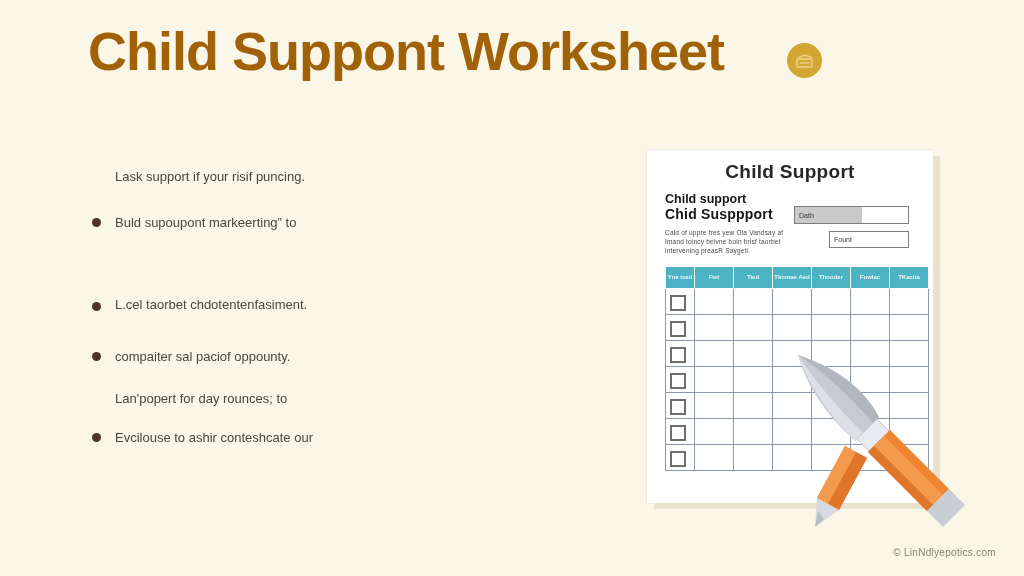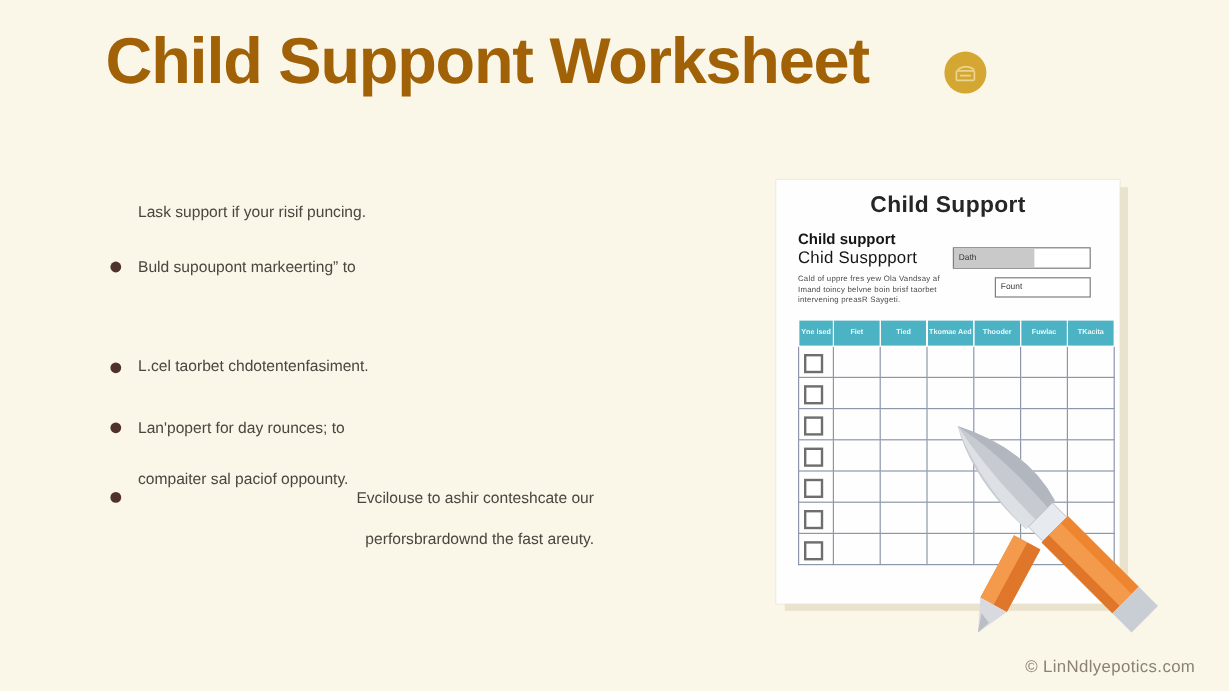--- a/index.html
+++ b/index.html
@@ -36,21 +36,21 @@
     background:#fefefe;
     box-shadow:7px 6px 0 #e9e2cd, 0 0 0 1px #f1ece0;
     margin-left:36px;
   }
   .paper-title{
     position:absolute;top:11px;left:0;right:0;text-align:center;
     font-size:19px;font-weight:700;color:#262626;letter-spacing:.3px;
   }
   .paper-sub{position:absolute;left:18px;top:42px;color:#161616;}
   .paper-sub .s1{font-size:12.5px;font-weight:700;line-height:14px;}
-  .paper-sub .s2{font-size:14px;font-weight:400;line-height:16px;letter-spacing:.2px;text-align:center;}
+  .paper-sub .s2{font-size:14px;font-weight:700;line-height:16px;letter-spacing:.2px;text-align:center;}
   .field{
     position:absolute;border:1px solid #7e7e7e;background:#fff;
     font-size:7px;color:#3a3a3a;
   }
   .field1{left:147px;top:56px;width:113px;height:16px;}
   .field1 .fill{
     position:absolute;left:0;top:0;bottom:0;width:67px;background:#c9c9c9;
     display:flex;align-items:center;padding-left:4px;box-sizing:border-box;
   }
   .field2{left:182px;top:81px;width:80px;height:17px;
@@ -74,21 +74,21 @@
   }
   .checkbox{
     width:16px;height:16px;border:2px solid #6e6e6e;background:#fff;
     margin:3px auto 0 4px;box-sizing:border-box;
   }
   
   .tools{position:absolute;left:778px;top:342px;z-index:5;pointer-events:none;}
   
   .footer{
     position:absolute;right:28px;top:547px;
-    font-size:14px;color:#8a8274;letter-spacing:.3px;
+    font-size:10px;color:#8a8274;letter-spacing:.3px;
   }
 </style>
 </head>
 <body>
 
 <div class="slide-title">Child Suppont Worksheet</div>
 <div class="coin">
   <svg width="20" height="16" viewBox="0 0 20 16">
     <g fill="none" stroke="#f2e3ae" stroke-width="1.4">
       <rect x="2" y="6" width="15" height="8" rx="1"></rect>
@@ -107,28 +107,27 @@
   <div>Buld supoupont markeerting” to</div>
 </div>
 
 <div class="bullet-item" style="top:292px;line-height:26px;">
   <span class="dot"></span>
   <div>L.cel taorbet chdotentenfasiment.</div>
 </div>
 
 <div class="bullet-item" style="top:336px;line-height:42px;">
   <span class="dot" style="top:16px;"></span>
+  <div>compaiter sal paciof oppounty.</div>
   <div>Lan'popert for day rounces; to</div>
-  <div>compaiter sal paciof oppounty.</div>
-</div>
-
-<div class="bullet-item" style="top:398px;line-height:34px;text-align:right;">
+</div>
+
+<div class="bullet-item" style="top:421px;line-height:34px;">
   <span class="dot" style="top:12px;"></span>
   <div>Evcilouse to ashir conteshcate our</div>
-  <div>perforsbrardownd the fast areuty.</div>
 </div>
 
 <div class="paper">
   <div class="paper-title">Child Support</div>
 
   <div class="paper-sub">
     <div class="s1">Child support</div>
     <div class="s2">Chid Susppport</div>
   </div>
 

